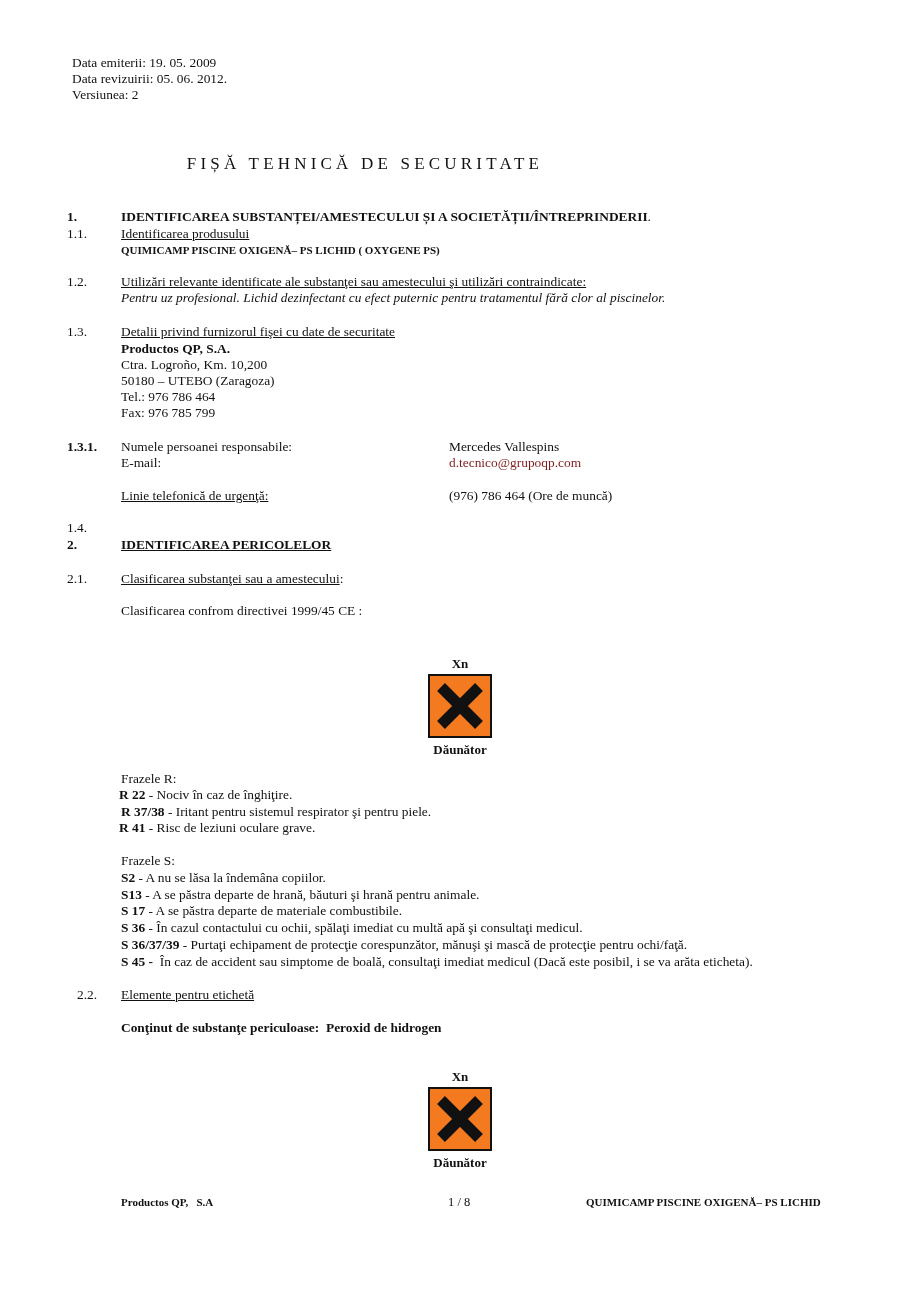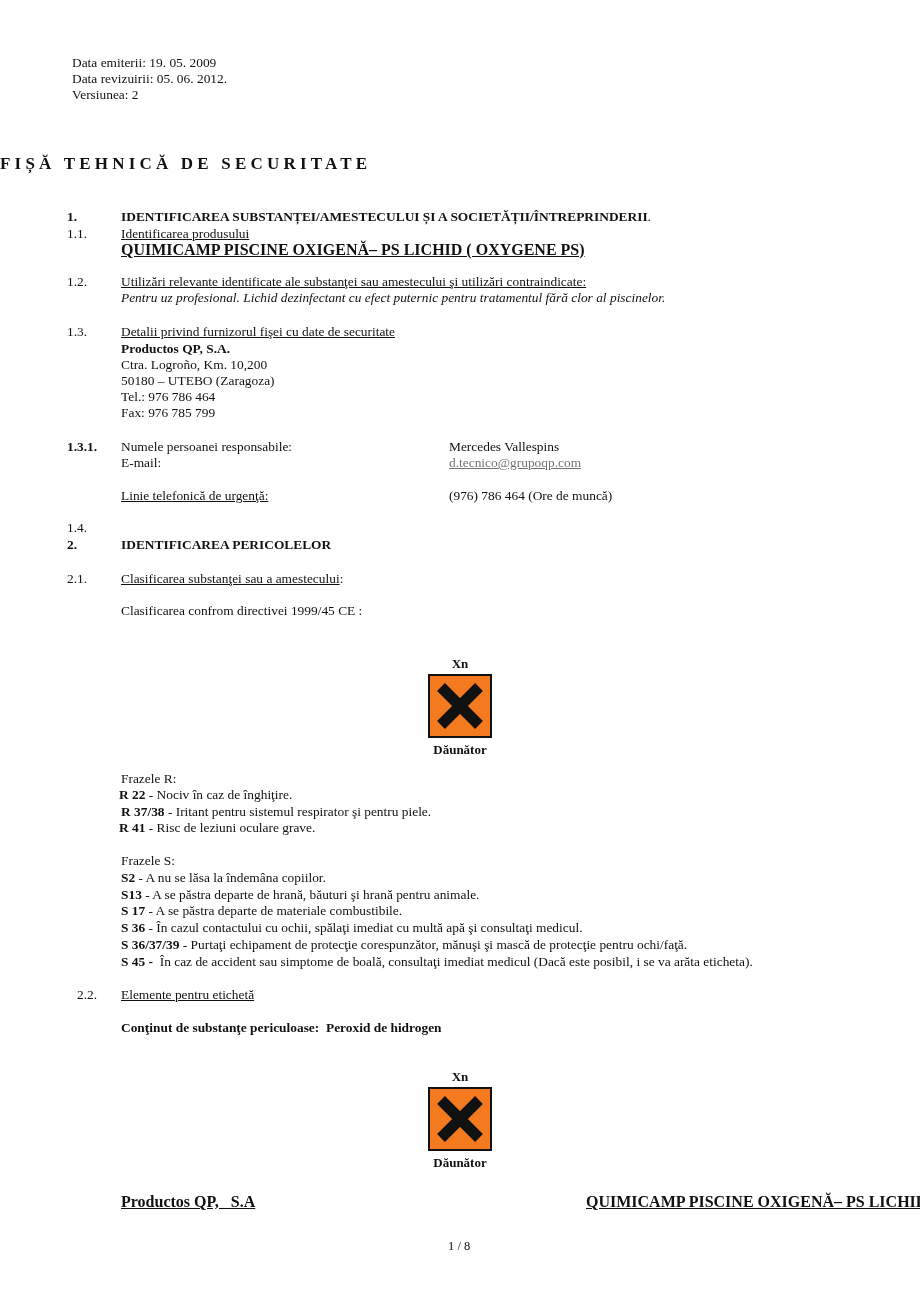--- a/index.html
+++ b/index.html
@@ -6,31 +6,31 @@
     body {
       width: 920px; height: 1300px; position: relative; overflow: hidden;
       font-family: "Liberation Serif", "DejaVu Serif", serif;
       color: #111111; font-size: 13.4px;
     }
     .abs { position: absolute; white-space: nowrap; line-height: 16px; }
     .b { font-weight: bold; }
     .u { text-decoration: underline; }
     .hdr-line { left: 72px; }
     .title {
-      left: 0; width: 730px; top: 156px; text-align: left;
-      font-weight: bold; font-size: 17px; letter-spacing: 4.2px;
+      left: 0; width: 730px; top: 156px; text-align: center;
+      font-weight: normal; font-size: 17px; letter-spacing: 4.2px;
     }
     .num { left: 67px; }
     .c1 { left: 121px; }
     .c2 { left: 449px; }
-    .link { color: #737373; text-decoration: underline; }
+    .link { color: #7f1d1d; }
     .picto { position: absolute; left: 405px; width: 110px; text-align: center; }
     .picto .lbl { font-weight: bold; font-size: 13px; line-height: 16px; }
     .picto svg { display: block; margin: 2px auto 4px auto; }
-    .small-b { font-size: 16px; font-weight: bold; text-decoration: underline; }
+    .small-b { font-size: 11px; font-weight: bold; }
   </style>
 </head>
 <body>
 
 <div class="abs hdr-line" style="top:55px;">Data emiterii: 19. 05. 2009</div>
 <div class="abs hdr-line" style="top:71px;">Data revizuirii: 05. 06. 2012.</div>
 <div class="abs hdr-line" style="top:87px;">Versiunea: 2</div>
 
 <div class="abs title">FIȘĂ TEHNICĂ DE SECURITATE</div>
 
@@ -57,21 +57,21 @@
 <div class="abs c1" style="top:439px;">Numele persoanei responsabile:</div>
 <div class="abs c2" style="top:439px;">Mercedes Vallespins</div>
 <div class="abs c1" style="top:455px;">E-mail:</div>
 <div class="abs c2 link" style="top:455px;">d.tecnico@grupoqp.com</div>
 
 <div class="abs num" style="top:488px;margin-top:32px;">1.4.</div>
 <div class="abs c1 u" style="top:488px;">Linie telefonică de urgenţă:</div>
 <div class="abs c2" style="top:488px;">(976) 786 464 (Ore de muncă)</div>
 
 <div class="abs num b" style="top:537px;">2.</div>
-<div class="abs c1 b" style="top:537px;">IDENTIFICAREA PERICOLELOR</div>
+<div class="abs c1 b" style="top:537px;text-decoration:underline;">IDENTIFICAREA PERICOLELOR</div>
 
 <div class="abs num" style="top:571px;">2.1.</div>
 <div class="abs c1" style="top:571px;"><span class="u">Clasificarea substanţei sau a amestecului</span>:</div>
 <div class="abs c1" style="top:603px;">Clasificarea confrom directivei 1999/45 CE :</div>
 
 <div class="picto" style="top:656px;">
   <div class="lbl">Xn</div>
   <svg width="64" height="64" viewBox="0 0 64 64">
     <rect x="1" y="1" width="62" height="62" fill="#f47a20" stroke="#111111" stroke-width="2"></rect>
     <line x1="13" y1="13" x2="51" y2="51" stroke="#111111" stroke-width="11"></line>
@@ -101,14 +101,14 @@
   <div class="lbl">Xn</div>
   <svg width="64" height="64" viewBox="0 0 64 64">
     <rect x="1" y="1" width="62" height="62" fill="#f47a20" stroke="#111111" stroke-width="2"></rect>
     <line x1="13" y1="13" x2="51" y2="51" stroke="#111111" stroke-width="11"></line>
     <line x1="51" y1="13" x2="13" y2="51" stroke="#111111" stroke-width="11"></line>
   </svg>
   <div class="lbl">Dăunător</div>
 </div>
 
 <div class="abs c1 small-b" style="top:1194px; white-space:pre;">Productos QP,   S.A</div>
-<div class="abs" style="top:1238px; left:448px; font-size:12.5px;">1 / 8</div>
+<div class="abs" style="top:1194px; left:448px; font-size:12.5px;">1 / 8</div>
 <div class="abs small-b" style="top:1194px; left:586px;">QUIMICAMP PISCINE OXIGENĂ– PS LICHID</div>
 
 </body></html>

